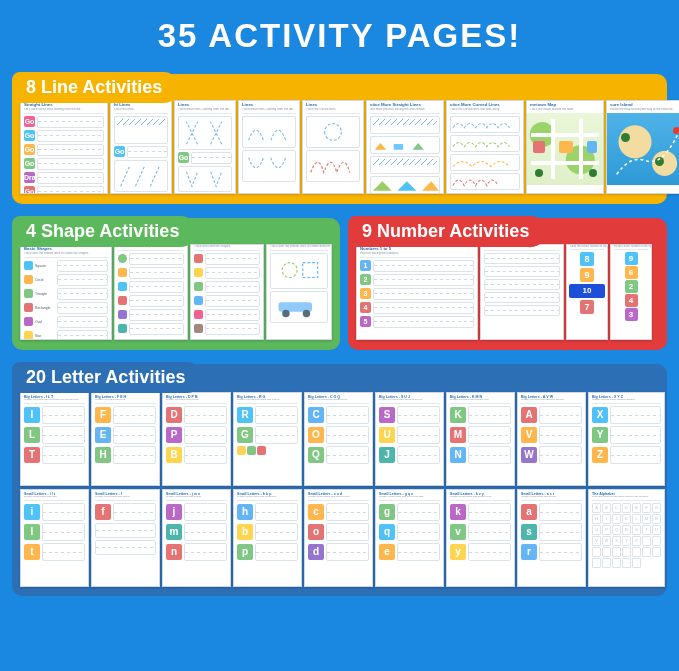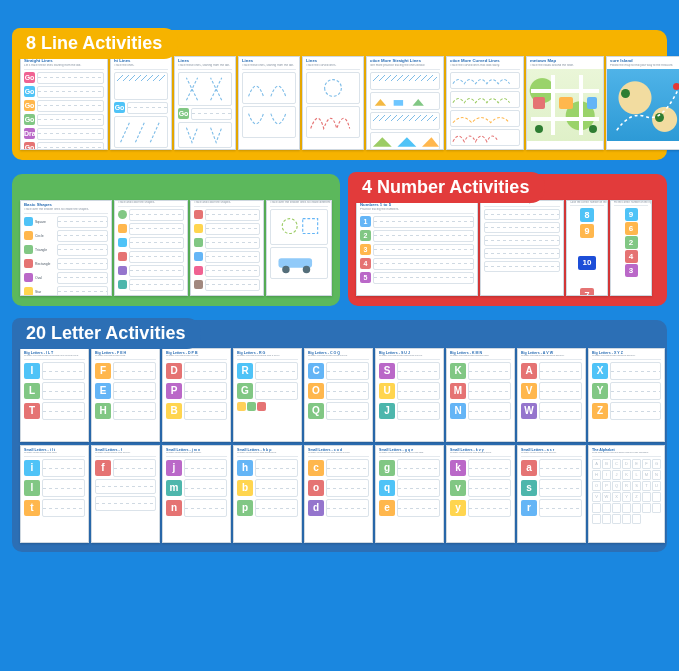--- a/index.html
+++ b/index.html
@@ -27,21 +27,21 @@
   }
   .header h2{
     margin:7px 0 0;
     font-size:17px;
     font-weight:normal;
   }
 
   
   .section{
     position:relative;
-    margin:0 12px 0;
+    margin:8px 12px 0;
     border-radius:10px;
   }
   .sec-title{
     position:absolute;
     top:-2px;left:0;
     padding:5px 16px 5px 14px;
     color:#fff;
     font-size:18px;
     font-weight:bold;
     border-radius:8px 14px 14px 0;
@@ -154,20 +154,21 @@
   .pic{width:9px;height:9px;border-radius:2px;background:#ffd05a;}
 
   .shadow{box-shadow:0 1px 2px rgba(0,0,0,.18);}
 </style>
 </head>
 <body>
 
 <div class="page">
 
   <div class="header">
+    <h1>35 ACTIVITY PAGES!</h1>
   </div>
 
   <div class="section s-line" style="height:130px;">
     <div class="sec-title">8 Line Activities</div>
     <div class="sec-body" style="height:130px;">
       <div class="cards" style="gap:2px;">
 
         <div class="card shadow" style="width:88px;height:94px;">
           <div class="card-title">Straight Lines</div>
           <div class="card-sub">Let's trace these lines starting from the dot.</div>
@@ -349,20 +350,21 @@
           </div>
         </div>
 
       </div>
     </div>
   </div>
 
   <div style="display:flex;gap:8px;margin:14px 12px 0;">
 
     <div class="section s-shape" style="margin:0;flex:0 0 322px;height:132px;">
+      <div class="sec-title">4 Shape Activities</div>
       <div class="sec-body" style="height:132px;">
         <div class="cards" style="gap:2px;">
 
           <div class="card shadow" style="width:92px;height:96px;">
             <div class="card-title">Basic Shapes</div>
             <div class="card-sub">Trace over the broken lines to create the shapes.</div>
             <div class="rule"></div>
             <div class="flexrow">
                 <span class="swatch" style="background:#4fc3f7"></span>
                 <span style="font-size:3.4px;color:#55616d;width:22px;">Square</span>
@@ -469,21 +471,21 @@
                   <circle cx="38" cy="22" r="4" fill="#546e7a"></circle>
               </svg>
             </div>
           </div>
 
         </div>
       </div>
     </div>
 
     <div class="section s-num" style="margin:0;flex:1;height:132px;">
-      <div class="sec-title">4 Number Activities</div>
+      <div class="sec-title">9 Number Activities</div>
       <div class="sec-body" style="height:132px;">
         <div class="cards" style="gap:2px;">
 
           <div class="card shadow" style="width:122px;height:96px;">
             <div class="card-title">Numbers 1 to 5</div>
             <div class="card-sub">Practice tracing the numbers.</div>
             <div class="rule"></div>
             <div class="flexrow">
                 <span class="chip" style="background:#64b5f6">1</span>
                 <span class="line"></span>
@@ -517,21 +519,21 @@
               <div class="row"></div>
             </div>
           </div>
 
           <div class="card shadow" style="width:42px;height:96px;">
             <div class="card-sub" style="font-size:2.6px;">Color the correct number on the right.</div>
             <div class="rule"></div>
             <div style="display:flex;flex-direction:column;align-items:center;gap:2px;">
               <span class="chip" style="background:#4fc3f7;width:14px;height:14px;line-height:14px;font-size:9px;margin:0">8</span>
               <span class="chip" style="background:#ffb74d;width:14px;height:14px;line-height:14px;font-size:9px;margin:0">9</span>
-              <span class="chip" style="background:#1d4ed8;width:18px;height:14px;line-height:14px;font-size:8px;margin:16px">10</span>
+              <span class="chip" style="background:#1d4ed8;width:36px;height:14px;line-height:14px;font-size:8px;margin:0">10</span>
               <span class="chip" style="background:#e57373;width:14px;height:14px;line-height:14px;font-size:9px;margin:0">7</span>
             </div>
           </div>
 
           <div class="card shadow" style="width:42px;height:96px;">
             <div class="card-sub" style="font-size:2.6px;">Fill the correct number on the right.</div>
             <div class="rule"></div>
             <div style="display:flex;flex-direction:column;align-items:center;gap:1px;">
               <span class="chip" style="background:#4fc3f7;width:13px;height:13px;line-height:13px;font-size:8px;margin:0">9</span>
               <span class="chip" style="background:#ffb74d;width:13px;height:13px;line-height:13px;font-size:8px;margin:0">6</span>

